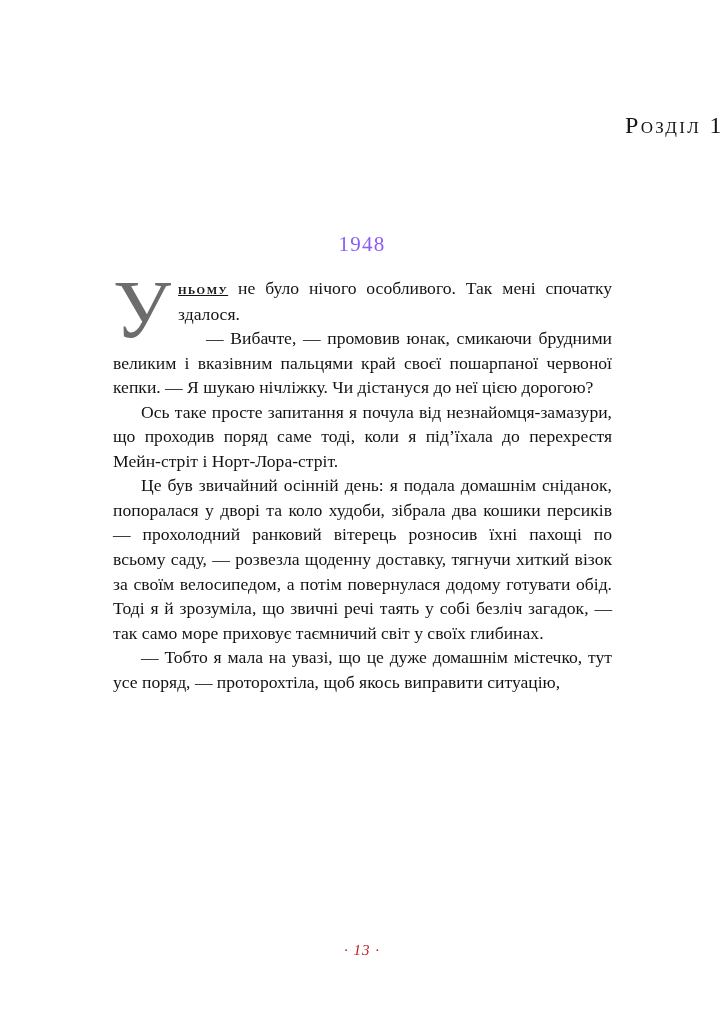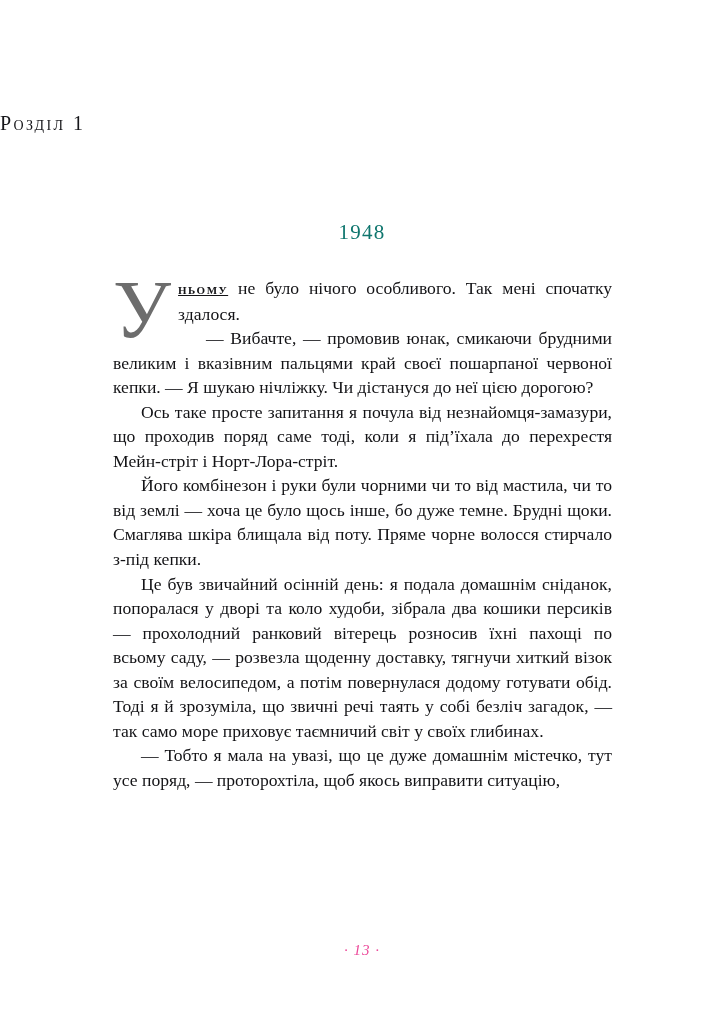--- a/index.html
+++ b/index.html
@@ -16,38 +16,38 @@
     font-family: "Liberation Serif", "DejaVu Serif", serif;
     color: #1a1a1a;
   }
 
   
   .chapter-heading {
     position: absolute;
     top: 112px;
     left: 0;
     width: 724px;
-    text-align: left;
-    font-size: 20px;
+    text-align: right;
+    font-size: 24px;
     font-variant: small-caps;
     letter-spacing: 2.4px;
     color: #16161a;
     font-weight: 400;
   }
 
   
   .year {
     position: absolute;
-    top: 220px;
+    top: 232px;
     left: 0;
     width: 724px;
     text-align: center;
     font-size: 21px;
     letter-spacing: 1.2px;
-    color: #0f766e;
+    color: #8b5cf6;
   }
 
   
   .body-block {
     position: absolute;
     top: 276px;
     left: 113px;
     width: 499px;
     font-size: 17.6px;
     line-height: 24.55px;
@@ -84,40 +84,39 @@
 
   
   .page-number {
     position: absolute;
     top: 942px;
     left: 0;
     width: 724px;
     text-align: center;
     font-size: 15px;
     font-style: italic;
-    color: #ec4899;
+    color: #b91c1c;
     letter-spacing: 1px;
   }
 </style>
 </head>
 <body>
 
 <div class="page">
 
   <div class="chapter-heading">Розділ 1</div>
 
   <div class="year">1948</div>
 
   <div class="body-block">
 
     <p class="first-para"><span class="dropcap">У</span><span class="smallcaps-lead">ньому</span><span> не було нічого особливого. Так мені спочатку здалося.</span></p>
 
     <p>— Вибачте, — промовив юнак, смикаючи брудними ве­ликим і вказівним пальцями край своєї пошарпаної червоної кепки. — Я шукаю нічліжку. Чи дістануся до неї цією дорогою?</p>
     <p>Ось таке просте запитання я почула від незнайомця-зама­зури, що проходив поряд саме тоді, коли я під’їхала до пере­хрестя Мейн-стріт і Норт-Лора-стріт.</p>
-    <p>Його комбінезон і руки були чорними чи то від мастила, чи то від землі — хоча це було щось інше, бо дуже темне. Брудні щоки. Смаглява шкіра блищала від поту. Пряме чорне волос­ся стирчало з-під кепки.</p>
     <p>Це був звичайний осінній день: я подала домашнім сні­данок, попоралася у дворі та коло худоби, зібрала два коши­ки персиків — прохолодний ранковий вітерець розносив їхні пахощі по всьому саду, — розвезла щоденну доставку, тягну­чи хиткий візок за своїм велосипедом, а потім повернулася додому готувати обід. Тоді я й зрозуміла, що звичні речі таять у собі безліч загадок, — так само море приховує таємничий світ у своїх глибинах.</p>
     <p>— Тобто я мала на увазі, що це дуже домашнім містечко, тут усе поряд, — проторохтіла, щоб якось виправити ситуацію,</p>
 
   </div>
 
   <div class="page-number">· 13 ·</div>
 
 </div>
 
 </body></html>

